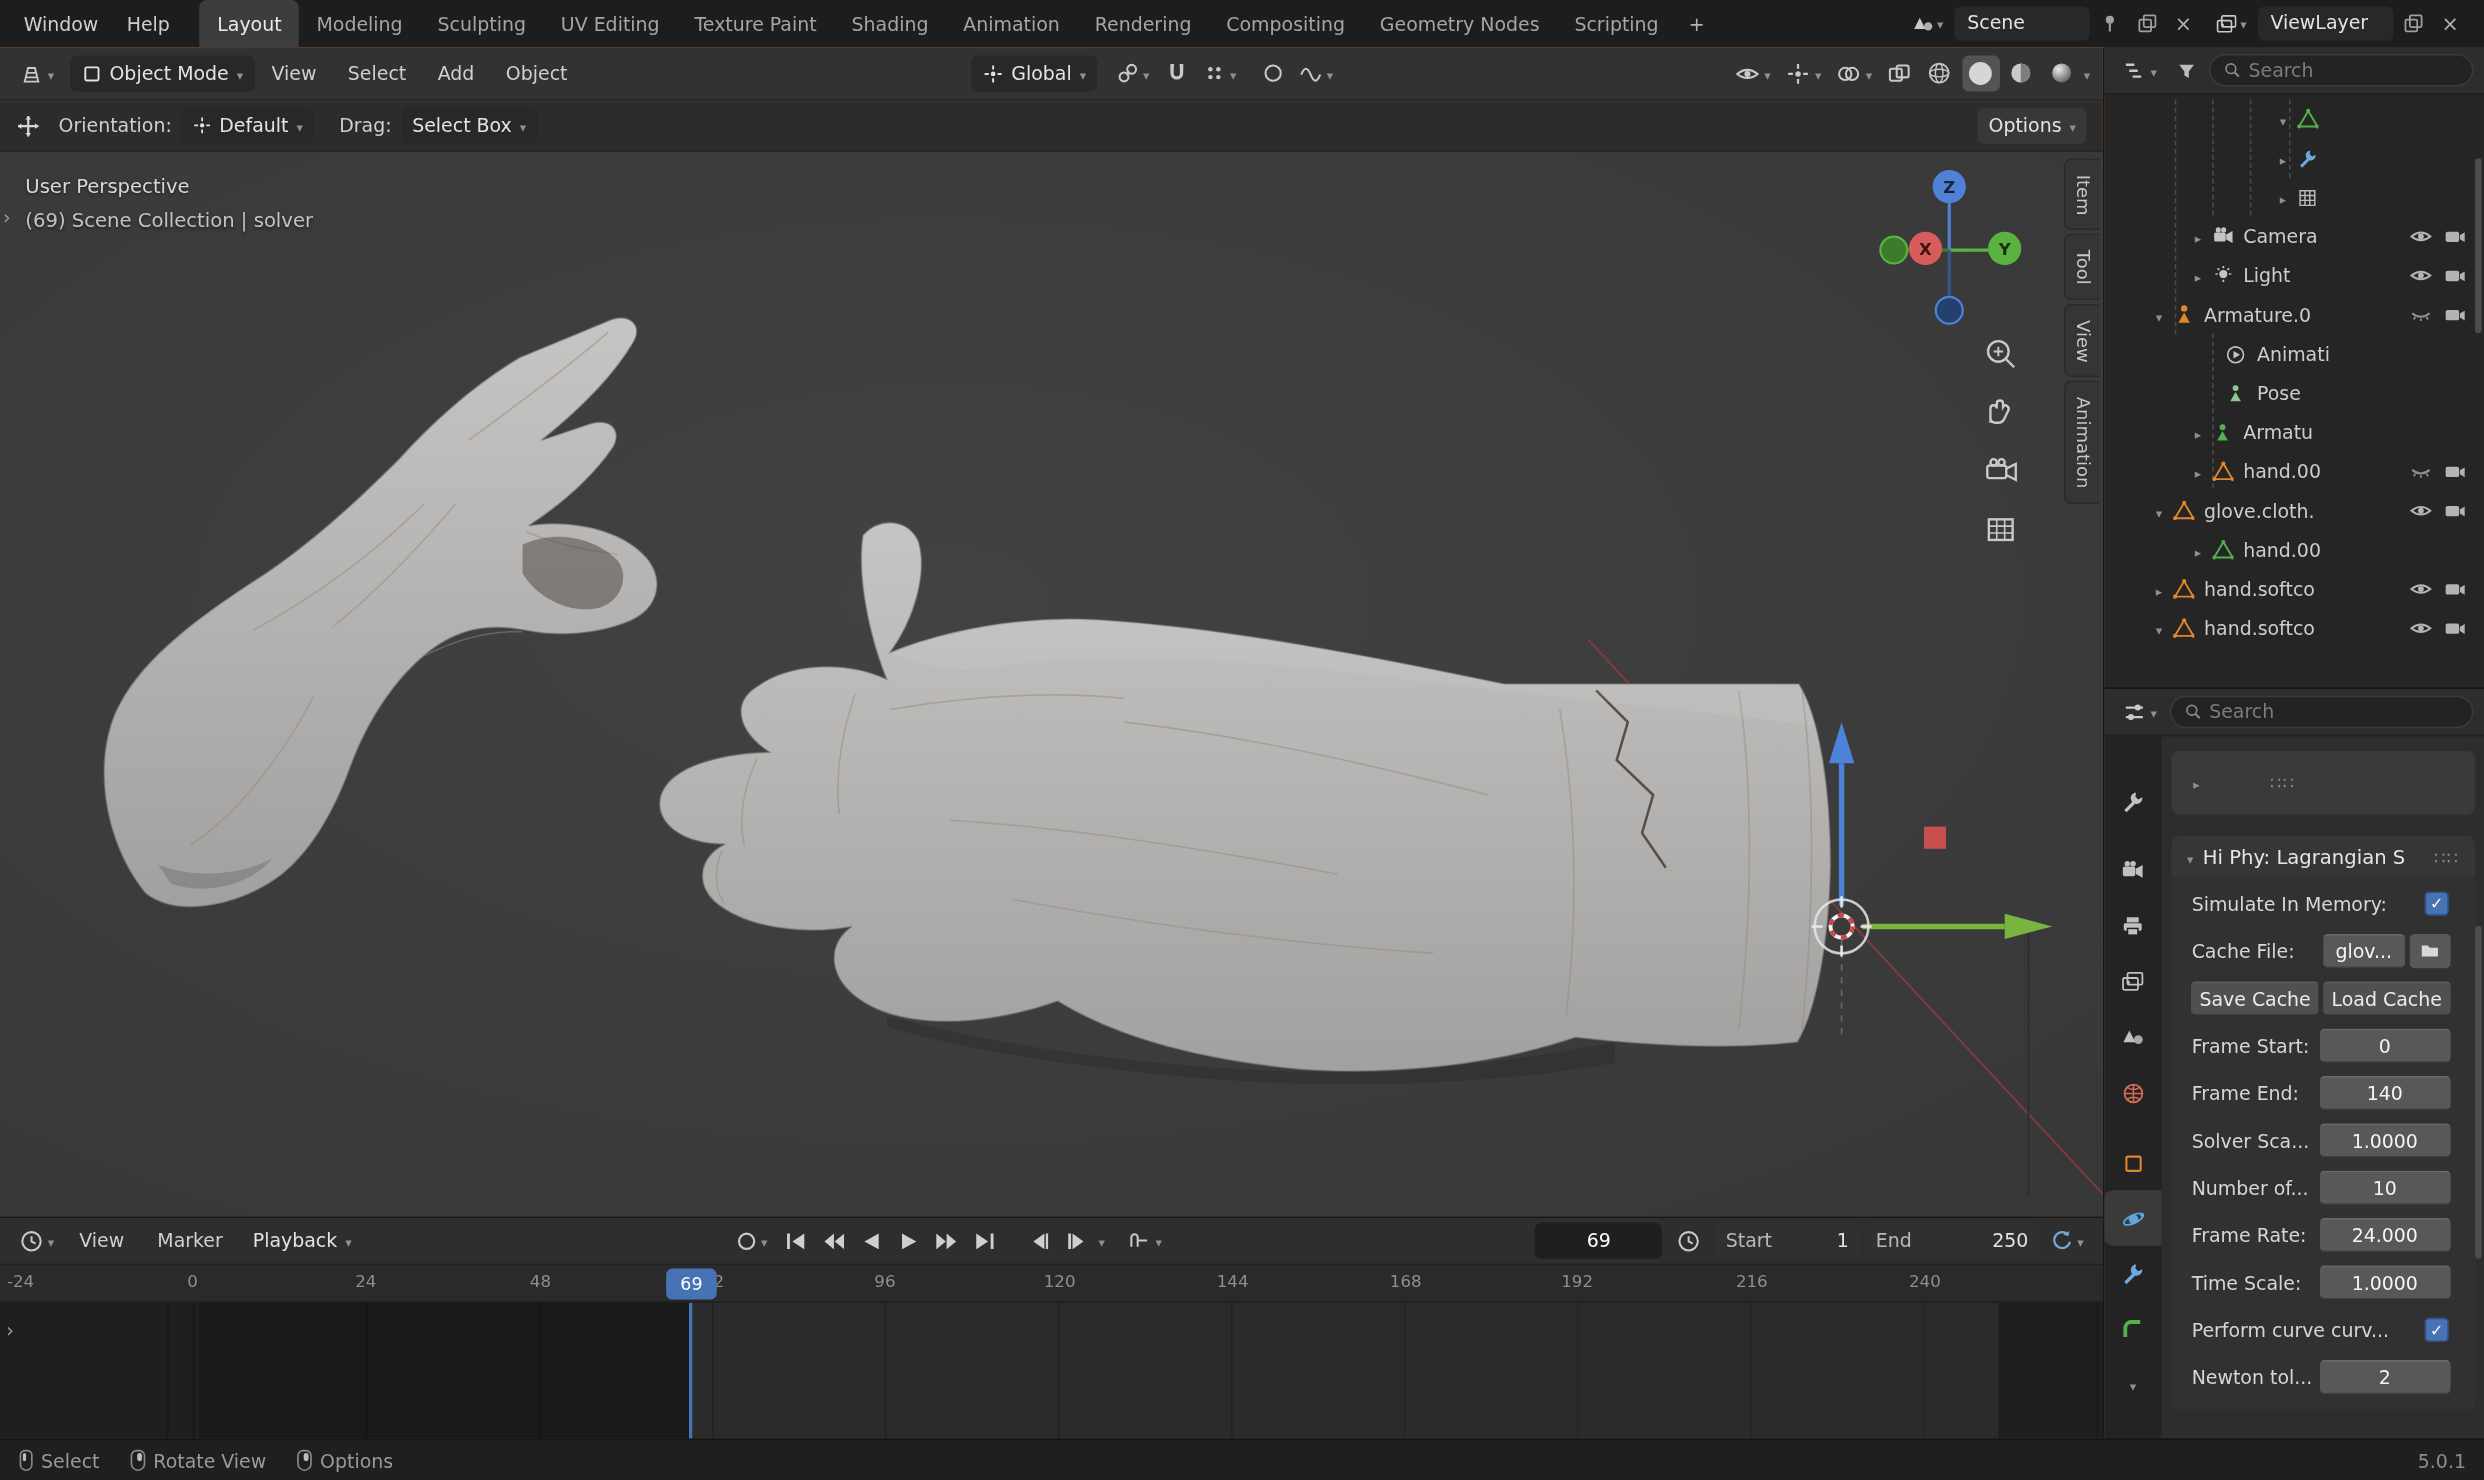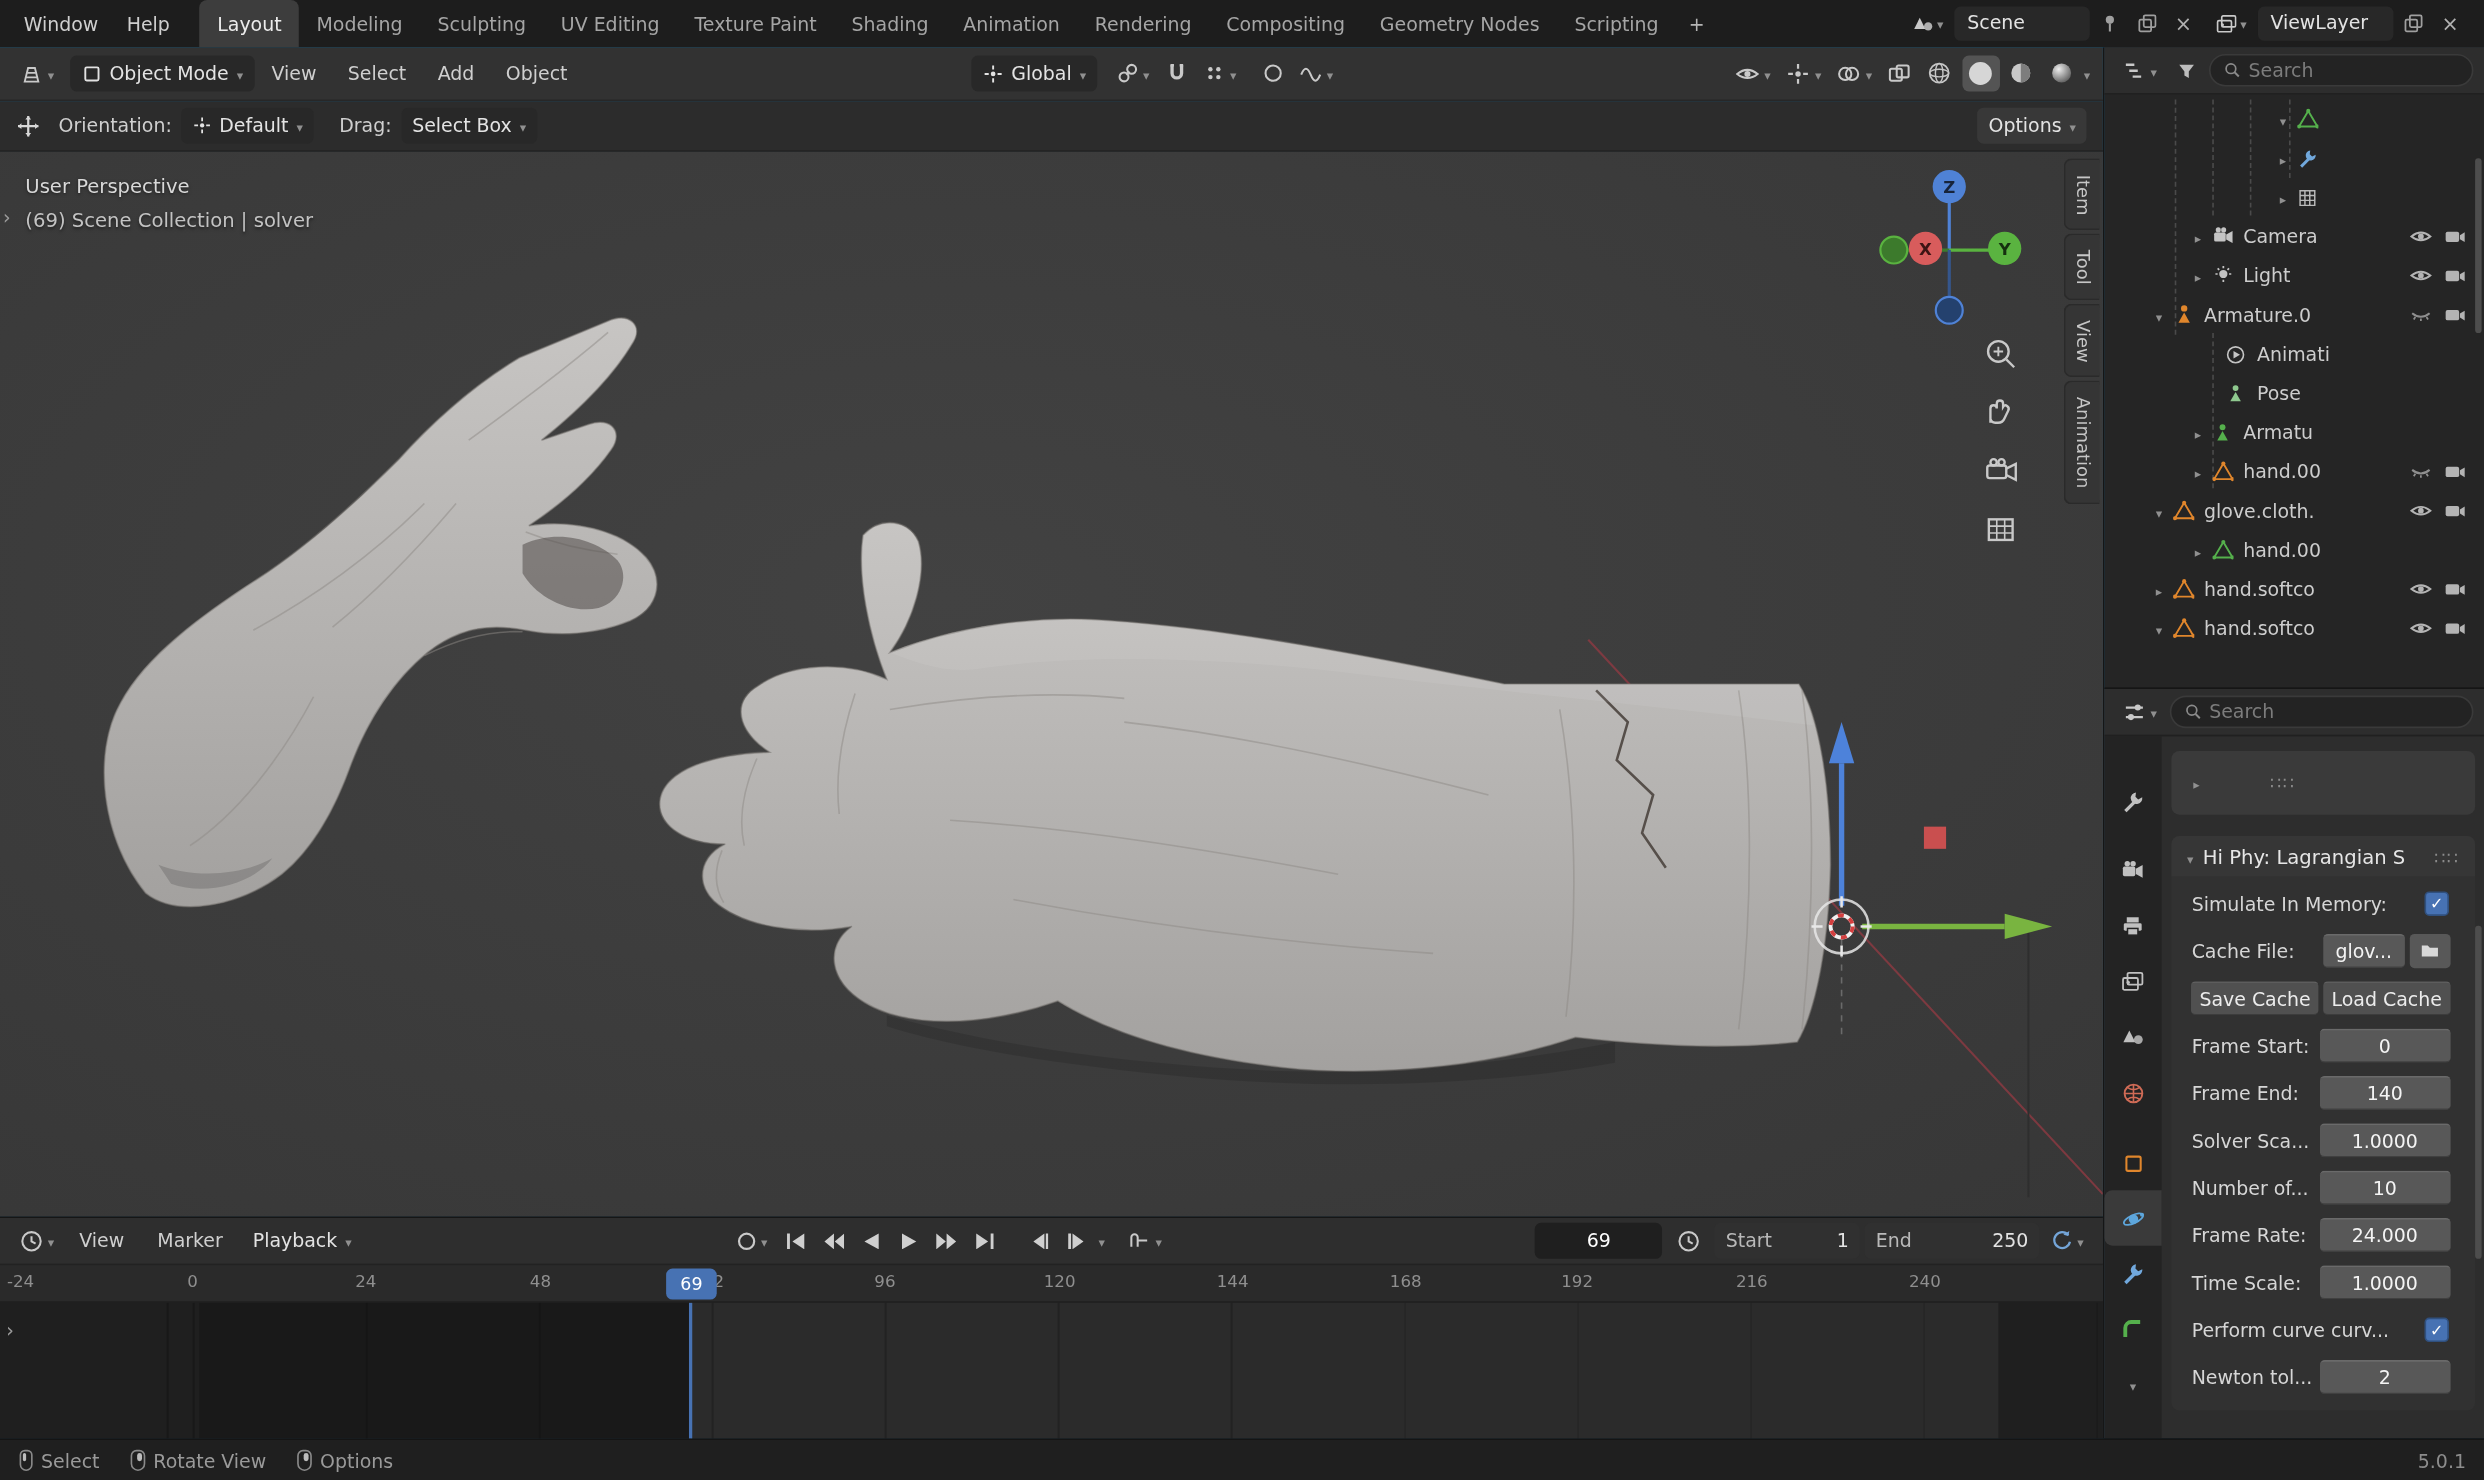--- a/index.html
+++ b/index.html
@@ -1,17 +1,17 @@
 <!DOCTYPE html>
 <html><head>
 <meta charset="utf-8">
 <style>
 *{box-sizing:border-box;margin:0;padding:0;}
 html,body{background:#000;}
-#stage{position:relative;width:2484px;height:1481px;overflow:hidden;background:#0369a1;}
+#stage{position:relative;width:2484px;height:1481px;overflow:hidden;background:#f97316;}
 #app{position:absolute;top:0;left:0;width:1522px;height:907px;transform:scale(1.632653);transform-origin:0 0;
   font-family:"DejaVu Sans","Liberation Sans",sans-serif;font-size:11.6px;color:#d4d4d4;display:flex;flex-direction:column;}
 .spacer{flex:1;}
 .flex{display:flex;align-items:center;}
 svg{display:block;}
 .car::after{content:"▾";font-size:7.8px;color:#909090;}
 .carR::after{content:"▸";font-size:7.8px;color:#909090;}
 .grip::after{content:"∷∷";color:#8b8b8b;font-size:10.7px;letter-spacing:1px;}
 .xbtn::after{content:"×";color:#b0b0b0;font-size:12.6px;}
 .chev::after{content:"›";color:#9a9a9a;font-size:11.6px;}

